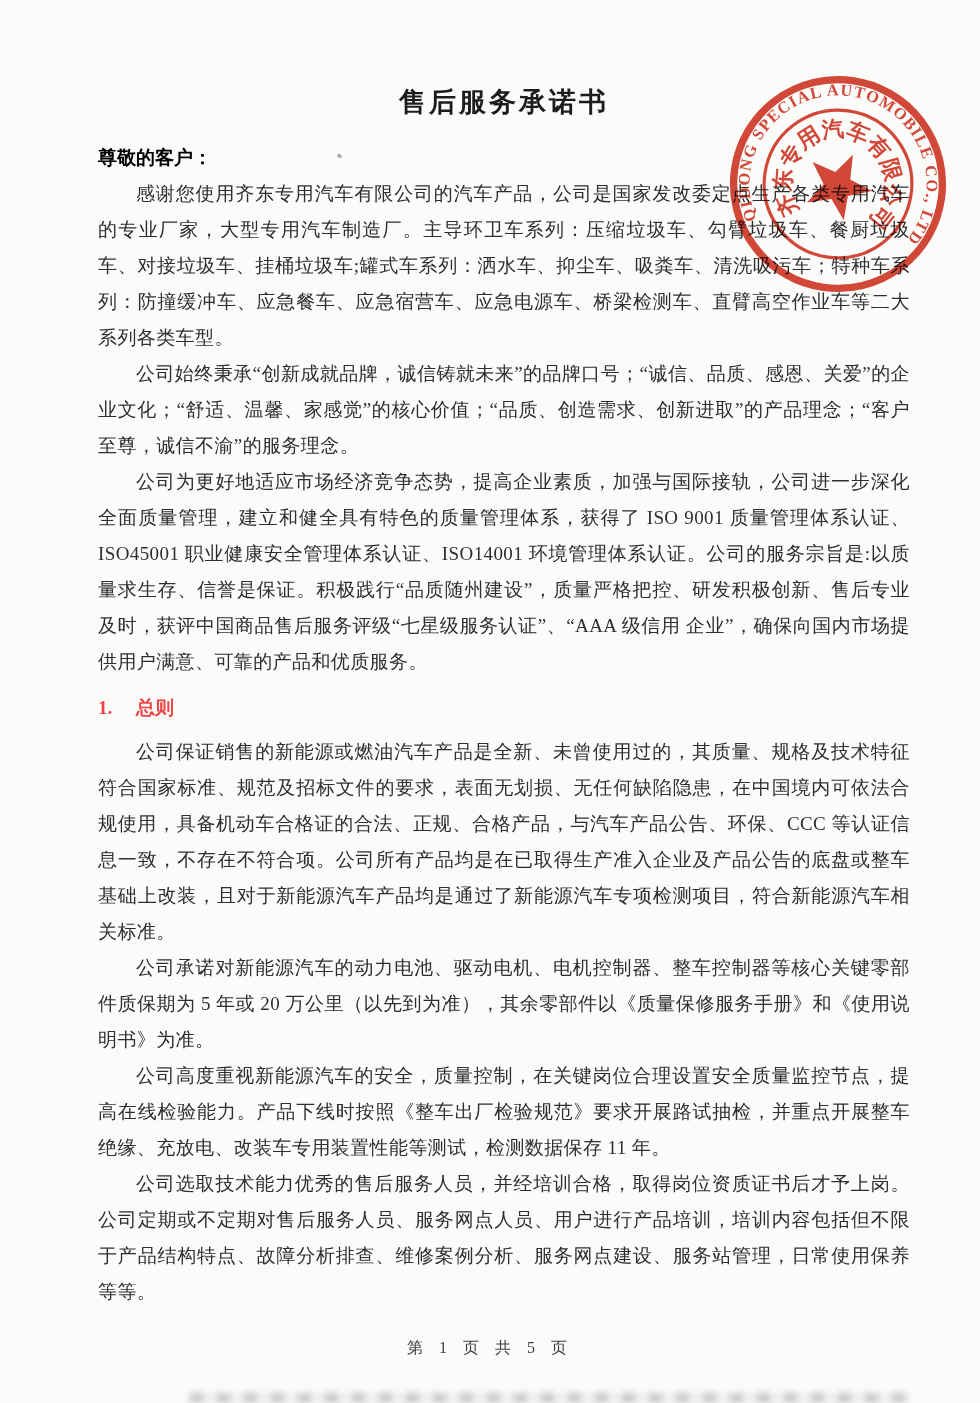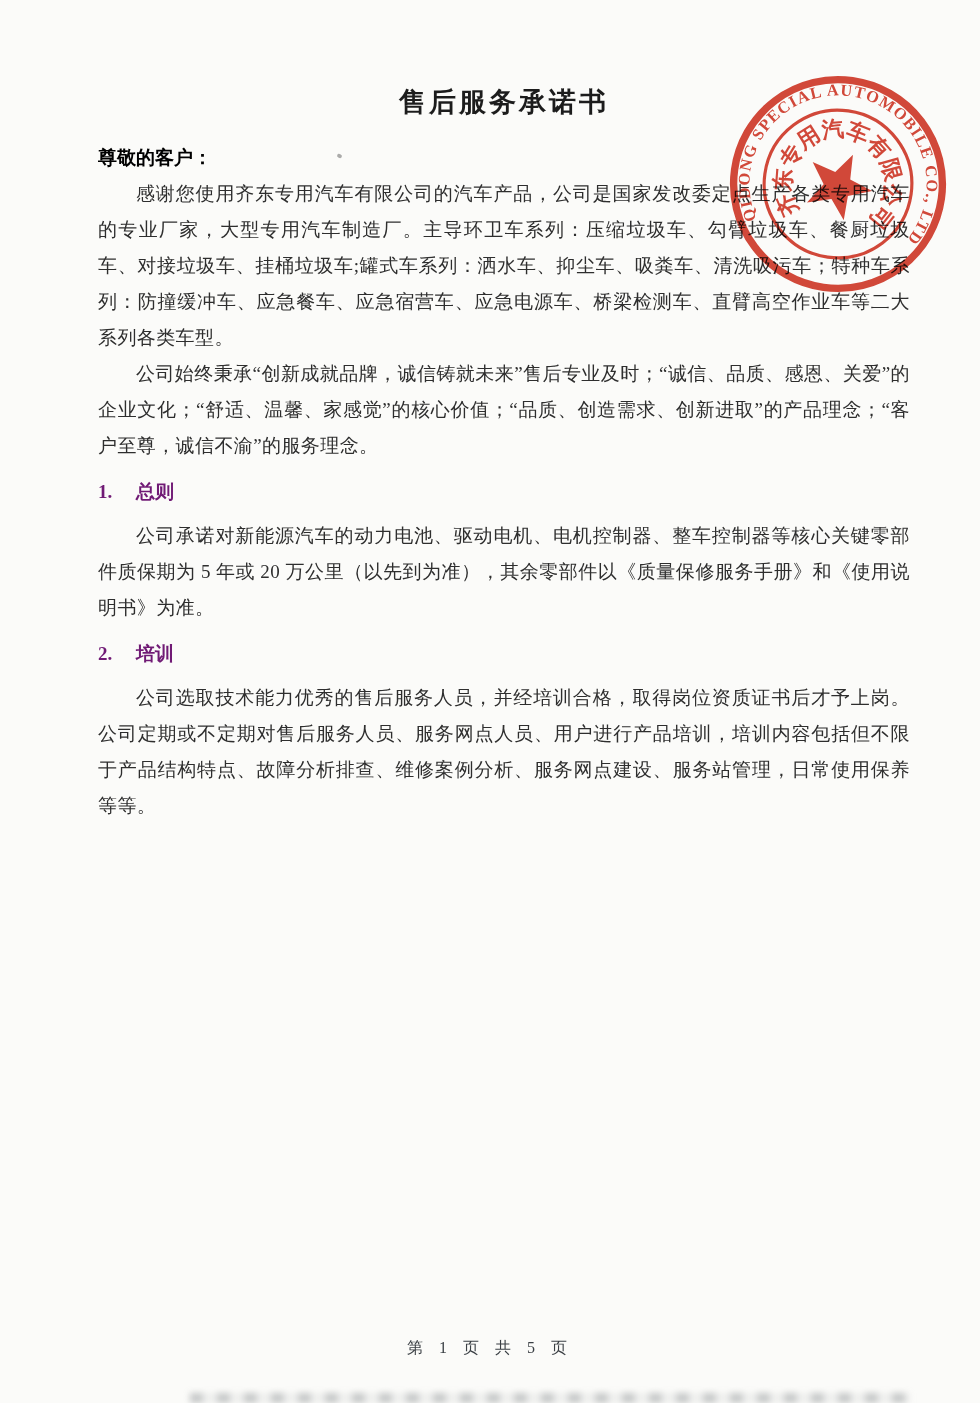--- a/index.html
+++ b/index.html
@@ -43,21 +43,21 @@
     line-height: 36px;
     text-align: justify;
     text-indent: 2em;
     letter-spacing: 0.4px;
   }
   .section-heading {
     margin: 10px 0 8px 0;
     font-size: 19px;
     line-height: 36px;
     font-weight: bold;
-    color: #701a75;
+    color: #ef4444;
   }
   .section-heading .sec-num {
     display: inline-block;
     min-width: 38px;
   }
   .page-footer {
     position: absolute;
     left: 0;
     top: 1338px;
     width: 100%;
@@ -103,31 +103,31 @@
 <body>
 
 <div class="page">
 
   <div class="content">
     <h1 class="doc-title">售后服务承诺书</h1>
 
     <div class="salutation">尊敬的客户：</div>
 
     <p class="para">感谢您使用齐东专用汽车有限公司的汽车产品，公司是国家发改委定点生产各类专用汽车的专业厂家，大型专用汽车制造厂。主导环卫车系列：压缩垃圾车、勾臂垃圾车、餐厨垃圾车、对接垃圾车、挂桶垃圾车;罐式车系列：洒水车、抑尘车、吸粪车、清洗吸污车；特种车系列：防撞缓冲车、应急餐车、应急宿营车、应急电源车、桥梁检测车、直臂高空作业车等二大系列各类车型。</p>
-    <p class="para">公司始终秉承“创新成就品牌，诚信铸就未来”售后专业及时；“诚信、品质、感恩、关爱”的企业文化；“舒适、温馨、家感觉”的核心价值；“品质、创造需求、创新进取”的产品理念；“客户至尊，诚信不渝”的服务理念。</p>
+    <p class="para">公司始终秉承“创新成就品牌，诚信铸就未来”的品牌口号；“诚信、品质、感恩、关爱”的企业文化；“舒适、温馨、家感觉”的核心价值；“品质、创造需求、创新进取”的产品理念；“客户至尊，诚信不渝”的服务理念。</p>
+    <p class="para">公司为更好地适应市场经济竞争态势，提高企业素质，加强与国际接轨，公司进一步深化全面质量管理，建立和健全具有特色的质量管理体系，获得了 ISO 9001 质量管理体系认证、ISO45001 职业健康安全管理体系认证、ISO14001 环境管理体系认证。公司的服务宗旨是:以质量求生存、信誉是保证。积极践行“品质随州建设”，质量严格把控、研发积极创新、售后专业及时，获评中国商品售后服务评级“七星级服务认证”、“AAA 级信用 企业”，确保向国内市场提供用户满意、可靠的产品和优质服务。</p>
 
     <div class="section-heading">
       <span class="sec-num">1.</span><span>总则</span>
     </div>
 
+    <p class="para">公司保证销售的新能源或燃油汽车产品是全新、未曾使用过的，其质量、规格及技术特征符合国家标准、规范及招标文件的要求，表面无划损、无任何缺陷隐患，在中国境内可依法合规使用，具备机动车合格证的合法、正规、合格产品，与汽车产品公告、环保、CCC 等认证信息一致，不存在不符合项。公司所有产品均是在已取得生产准入企业及产品公告的底盘或整车基础上改装，且对于新能源汽车产品均是通过了新能源汽车专项检测项目，符合新能源汽车相关标准。</p>
     <p class="para">公司承诺对新能源汽车的动力电池、驱动电机、电机控制器、整车控制器等核心关键零部件质保期为 5 年或 20 万公里（以先到为准），其余零部件以《质量保修服务手册》和《使用说明书》为准。</p>
+    <p class="para">公司高度重视新能源汽车的安全，质量控制，在关键岗位合理设置安全质量监控节点，提高在线检验能力。产品下线时按照《整车出厂检验规范》要求开展路试抽检，并重点开展整车绝缘、充放电、改装车专用装置性能等测试，检测数据保存 11 年。</p>
 
-    <div class="section-heading">
-      <span class="sec-num">2.</span><span>培训</span>
-    </div>
 
     <p class="para">公司选取技术能力优秀的售后服务人员，并经培训合格，取得岗位资质证书后才予上岗。公司定期或不定期对售后服务人员、服务网点人员、用户进行产品培训，培训内容包括但不限于产品结构特点、故障分析排查、维修案例分析、服务网点建设、服务站管理，日常使用保养等等。</p>
   </div>
 
   <div class="page-footer">第 1 页 共 5 页</div>
 
   <svg class="stamp" viewBox="0 0 220 220" aria-hidden="true">
     <defs>
       <path id="arcEn" d="M 50.6 169.4 A 84 84 0 1 1 169.4 169.4" fill="none"></path>
       <path id="arcCn" d="M 78.2 141.8 A 45 45 0 1 1 141.8 141.8" fill="none"></path>

